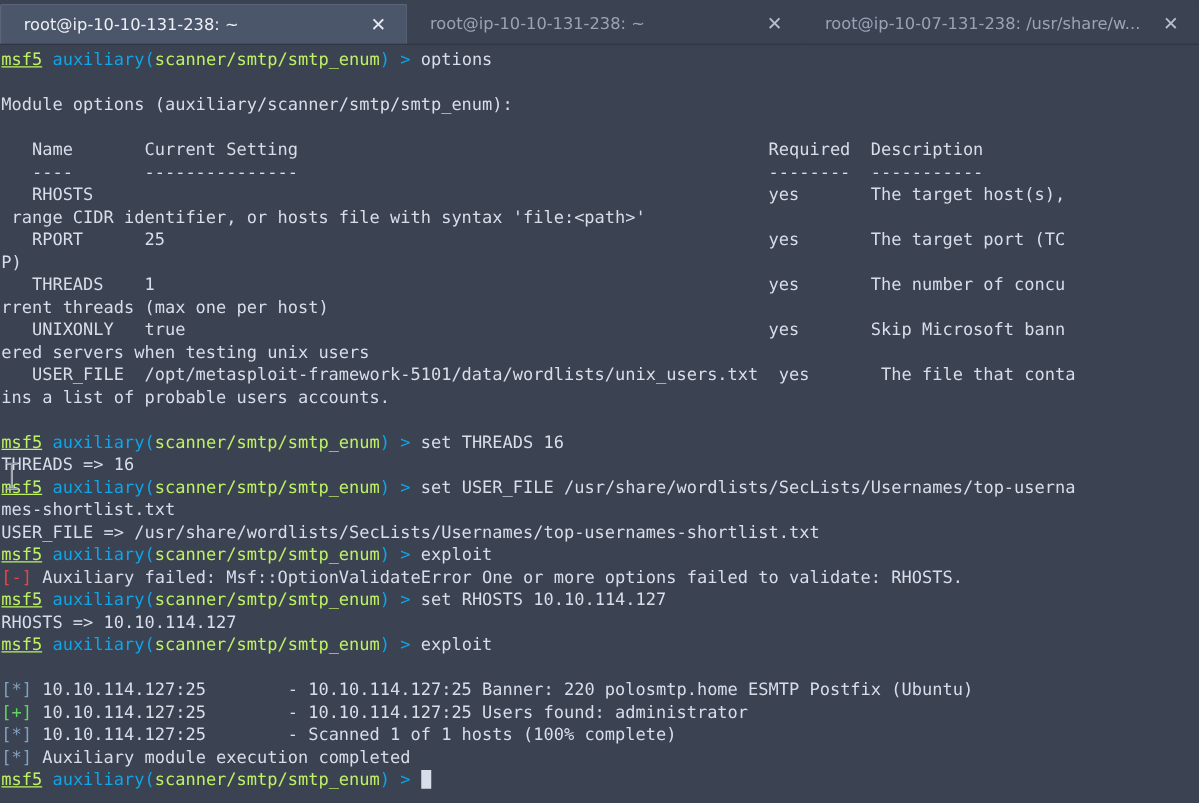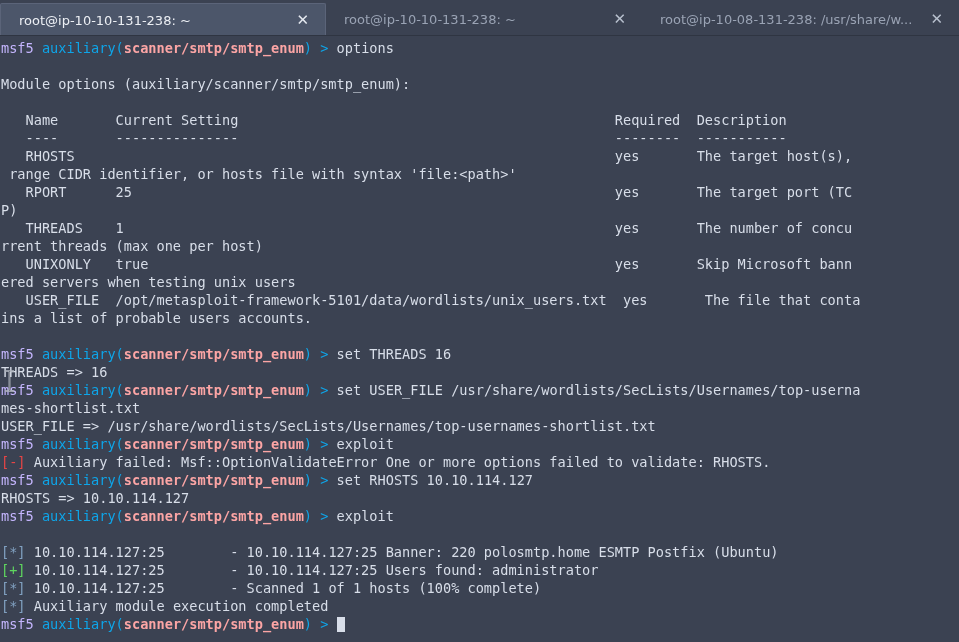--- a/index.html
+++ b/index.html
@@ -82,22 +82,22 @@
     padding: 3px 0 0 1px;
     box-sizing: border-box;
     overflow: hidden;
     white-space: pre;
   }
   .line {
     height: 18px;
     white-space: pre;
     overflow: hidden;
   }
-  .msf     { color: #c4b5fd; }
-  .mod     { color: #fca5a5; font-weight: bold; }
+  .msf     { color: #bef264; text-decoration: underline; }
+  .mod     { color: #bef264; }
   .punct   { color: #0ea5e9; }
   .star    { color: #81a1c1; }
   .plus    { color: #5fd75f; }
   .minus   { color: #e84545; }
   .cursor {
     display: inline-block;
     width: 8px;
     height: 15px;
     background: #d8dee9;
     vertical-align: -3px;
@@ -121,21 +121,21 @@
   <div id="tabbar">
       <div class="tab active">
         <span class="tab-title">root@ip-10-10-131-238: ~</span>
         <span class="tab-close">✕</span>
       </div>
       <div class="tab inactive">
         <span class="tab-title">root@ip-10-10-131-238: ~</span>
         <span class="tab-close">✕</span>
       </div>
       <div class="tab inactive third">
-        <span class="tab-title">root@ip-10-08-131-238: /usr/share/w...</span>
+        <span class="tab-title">root@ip-10-07-131-238: /usr/share/w...</span>
         <span class="tab-close">✕</span>
       </div>
     </div>
 
   <div id="terminal"><div class="line"><span class="msf">msf5</span><span class="punct"> auxiliary(</span><span class="mod">scanner/smtp/smtp_enum</span><span class="punct">) &gt; </span><span>options</span></div><div class="line"><span></span></div><div class="line"><span>Module options (auxiliary/scanner/smtp/smtp_enum):</span></div><div class="line"><span></span></div><div class="line"><span>   Name       Current Setting                                              Required  Description</span></div><div class="line"><span>   ----       ---------------                                              --------  -----------</span></div><div class="line"><span>   RHOSTS                                                                  yes       The target host(s),</span></div><div class="line"><span> range CIDR identifier, or hosts file with syntax 'file:&lt;path&gt;'</span></div><div class="line"><span>   RPORT      25                                                           yes       The target port (TC</span></div><div class="line"><span>P)</span></div><div class="line"><span>   THREADS    1                                                            yes       The number of concu</span></div><div class="line"><span>rrent threads (max one per host)</span></div><div class="line"><span>   UNIXONLY   true                                                         yes       Skip Microsoft bann</span></div><div class="line"><span>ered servers when testing unix users</span></div><div class="line"><span>   USER_FILE  /opt/metasploit-framework-5101/data/wordlists/unix_users.txt  yes       The file that conta</span></div><div class="line"><span>ins a list of probable users accounts.</span></div><div class="line"><span></span></div><div class="line"><span class="msf">msf5</span><span class="punct"> auxiliary(</span><span class="mod">scanner/smtp/smtp_enum</span><span class="punct">) &gt; </span><span>set THREADS 16</span></div><div class="line"><span>THREADS =&gt; 16</span></div><div class="line"><span class="msf">msf5</span><span class="punct"> auxiliary(</span><span class="mod">scanner/smtp/smtp_enum</span><span class="punct">) &gt; </span><span>set USER_FILE /usr/share/wordlists/SecLists/Usernames/top-userna</span></div><div class="line"><span>mes-shortlist.txt</span></div><div class="line"><span>USER_FILE =&gt; /usr/share/wordlists/SecLists/Usernames/top-usernames-shortlist.txt</span></div><div class="line"><span class="msf">msf5</span><span class="punct"> auxiliary(</span><span class="mod">scanner/smtp/smtp_enum</span><span class="punct">) &gt; </span><span>exploit</span></div><div class="line"><span class="minus">[-]</span><span> Auxiliary failed: Msf::OptionValidateError One or more options failed to validate: RHOSTS.</span></div><div class="line"><span class="msf">msf5</span><span class="punct"> auxiliary(</span><span class="mod">scanner/smtp/smtp_enum</span><span class="punct">) &gt; </span><span>set RHOSTS 10.10.114.127</span></div><div class="line"><span>RHOSTS =&gt; 10.10.114.127</span></div><div class="line"><span class="msf">msf5</span><span class="punct"> auxiliary(</span><span class="mod">scanner/smtp/smtp_enum</span><span class="punct">) &gt; </span><span>exploit</span></div><div class="line"><span></span></div><div class="line"><span class="star">[*]</span><span> 10.10.114.127:25        - 10.10.114.127:25 Banner: 220 polosmtp.home ESMTP Postfix (Ubuntu)</span></div><div class="line"><span class="plus">[+]</span><span> 10.10.114.127:25        - 10.10.114.127:25 Users found: administrator</span></div><div class="line"><span class="star">[*]</span><span> 10.10.114.127:25        - Scanned 1 of 1 hosts (100% complete)</span></div><div class="line"><span class="star">[*]</span><span> Auxiliary module execution completed</span></div><div class="line"><span class="msf">msf5</span><span class="punct"> auxiliary(</span><span class="mod">scanner/smtp/smtp_enum</span><span class="punct">) &gt; </span><span></span><span class="cursor"></span></div></div>
 
   <svg id="ibeam" viewBox="0 0 11 22" xmlns="http://www.w3.org/2000/svg">
     <path d="M1 1 h9 M5.5 1 v20 M1 21 h9" stroke="#e8ecf2" stroke-width="1.6" fill="none"></path>
     <path d="M1 1 h9 M5.5 1 v20 M1 21 h9" stroke="#2b3140" stroke-width="0.5" fill="none"></path>
   </svg>

